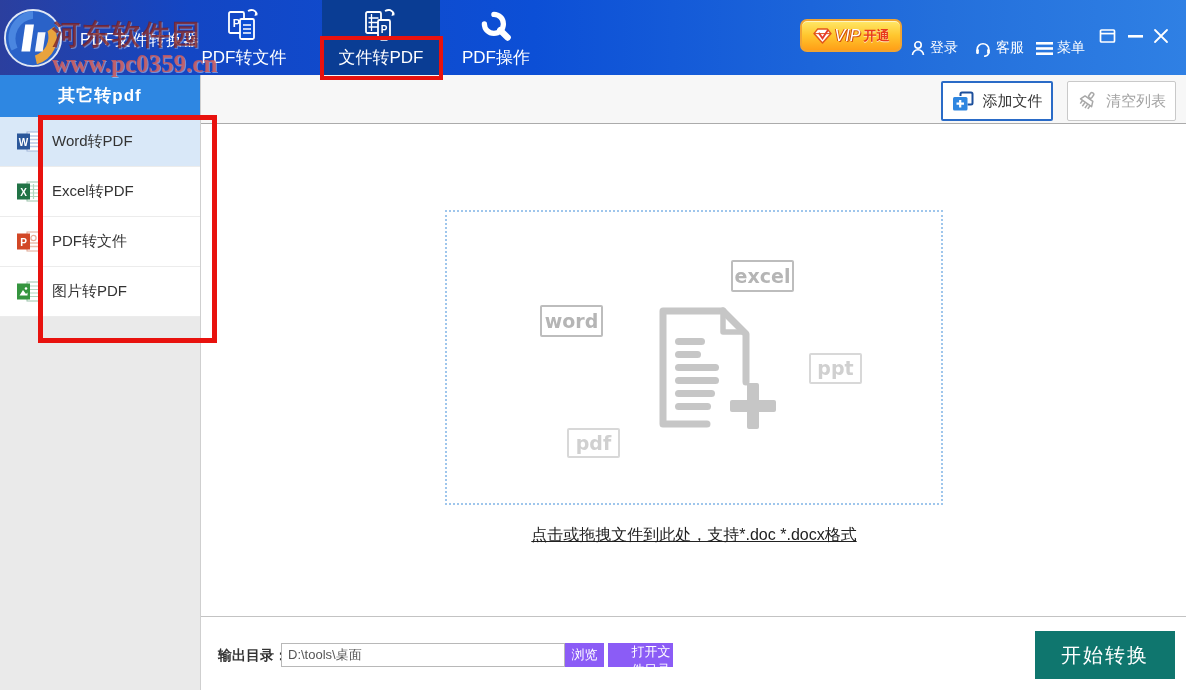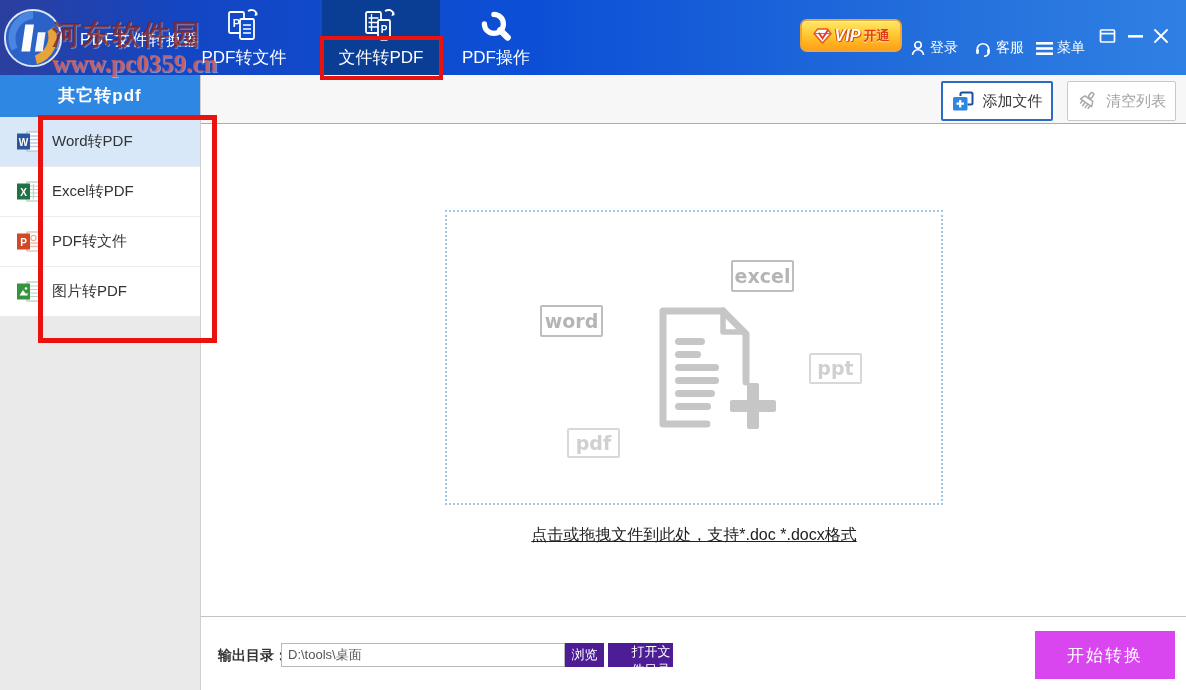--- a/index.html
+++ b/index.html
@@ -14,21 +14,21 @@
   .app-title { position:absolute; left:80px; top:30px; color:#fff; font-size:16px; letter-spacing:1px; }
 
   .tab { position:absolute; top:0; height:75px; text-align:center; cursor:pointer; }
   .tab .ticon { display:block; margin:7px auto 1px; }
   .tab .tlabel { color:#fff; font-size:17px; }
   .tab-active { background:#0a3d94; }
   .vip-btn { position:absolute; left:800px; top:19px; width:102px; height:33px;
     background:linear-gradient(180deg,#ffe868 0%,#ffc62e 50%,#ff9f17 100%);
     border:2px solid #f0a433; border-radius:7px; display:flex; align-items:center;
     justify-content:center; gap:3px; cursor:pointer; box-shadow:inset 0 1px 0 rgba(255,255,255,.6); }
-  .vip-strong { color:#fff; font-weight:bold; font-style:italic; font-size:16px;
+  .vip-strong { color:#fff; font-weight:normal; font-style:italic; font-size:16px;
     text-shadow:1px 1px 0 #d4500f, -1px 0 0 #d4500f; }
   .vip-rest { color:#e8391a; font-weight:bold; font-size:13px; text-shadow:0 1px 0 rgba(255,255,255,.65); }
   .hmenu { position:absolute; top:27px; display:flex; align-items:center; gap:4px;
     color:#fff; font-size:14px; cursor:pointer;margin-top:12px; }
   .winbtn { position:absolute; top:28px; cursor:pointer; }
 
   
   .wm { position:absolute; z-index:40; pointer-events:none;
     font-family:"Liberation Serif","DejaVu Serif",serif; font-weight:bold;margin-top:10px; }
   .wm1 { left:52px; top:6px; font-size:28px; color:rgba(125,30,30,.78);
@@ -71,26 +71,26 @@
   .caption { position:absolute; left:445px; top:525px; width:498px; text-align:center;
     font-size:16px; color:#222; text-decoration:underline; }
 
   
   .footer { position:absolute; left:201px; top:616px; width:985px; height:74px;
     background:#fff; border-top:1px solid #c3c3c3; }
   .out-label { position:absolute; left:17px; top:30px; font-size:14px; font-weight:600; color:#333; }
   .out-input { position:absolute; left:80px; top:26px; width:284px; height:24px;
     border:1px solid #b8b8b8; font-size:13px; color:#555; padding:0 6px; outline:none;
     font-family:"Liberation Sans","DejaVu Sans",sans-serif; }
-  .mini-btn { position:absolute; top:26px; height:24px; background:#4c1d95; color:#fff;
+  .mini-btn { position:absolute; top:26px; height:24px; background:#8b5cf6; color:#fff;
     border:none; font-size:13px; cursor:pointer; font-family:inherit; }
   .btn-browse { left:364px; width:39px; }
   .btn-opendir { left:407px; width:65px;padding-left:21px; }
   .btn-start { position:absolute; left:834px; top:14px; width:140px; height:48px;
-    background:#d946ef; color:#fff; border:none; font-size:17px; letter-spacing:2px;
+    background:#0f766e; color:#fff; border:none; font-size:20px; letter-spacing:2px;
     cursor:pointer; font-family:inherit; }
 
   
   .anno { position:absolute; z-index:50; pointer-events:none; }
   .anno-tab { left:320px; top:36px; width:123px; height:44px; border:4px solid #e8120e; }
   .anno-side { left:38px; top:115px; width:179px; height:228px; border:5px solid #e8120e; }
 </style>
 </head>
 <body>
 

